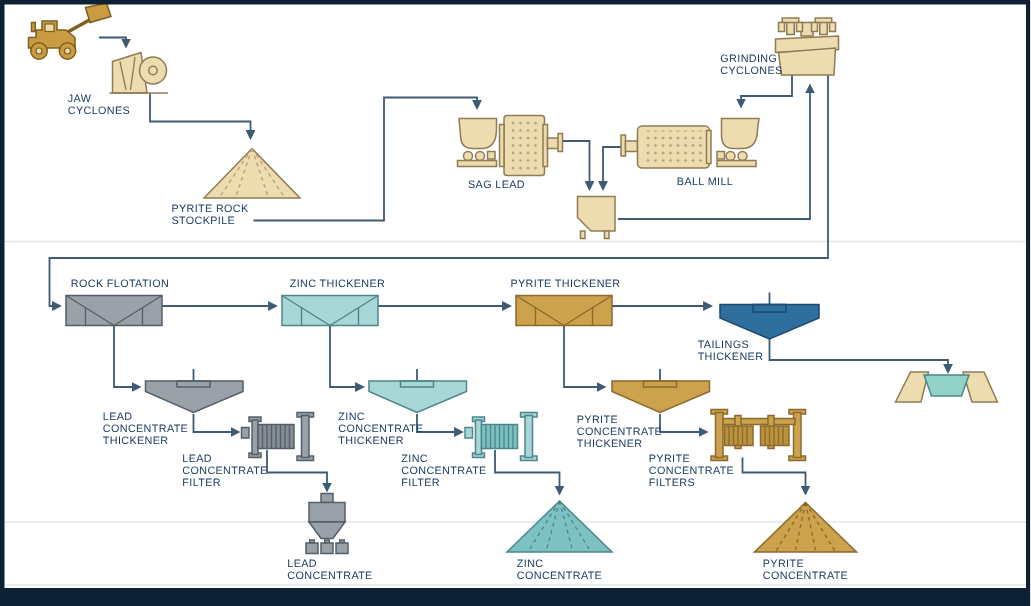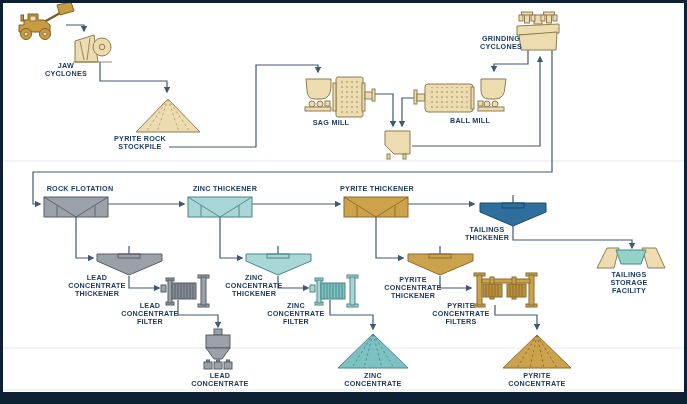--- a/index.html
+++ b/index.html
@@ -7,22 +7,22 @@
     position:relative;width:687px;height:404px;background:#ffffff;overflow:hidden;
     font-family:"Liberation Sans",sans-serif;
   }
   .frame{
     position:absolute;inset:0;box-sizing:border-box;pointer-events:none;z-index:5;
     border:3px solid var(--frame);border-bottom:12px solid var(--frame);
   }
   svg.canvas{position:absolute;left:0;top:0;z-index:1;}
   .lbl{
     position:absolute;z-index:3;transform:translateX(-50%);
-    font-size:7.2px;line-height:7.9px;font-weight:bold;letter-spacing:.25px;
-    color:var(--label);text-align:center;white-space:pre-line;
+    font-size:7.2px;line-height:7.9px;font-weight:normal;letter-spacing:.25px;
+    color:var(--label);white-space:pre-line;
   }
   
   .ln{fill:none;stroke:var(--line);stroke-width:1.2;}
   .faint{stroke:var(--divider);stroke-width:1;}
   .tan{fill:var(--tan-fill);stroke:var(--tan-stroke);stroke-width:1;}
   .tanline{fill:none;stroke:var(--tan-stroke);stroke-width:.9;}
   .tandash{fill:none;stroke:var(--tan-dot);stroke-width:.9;stroke-dasharray:2.5 2.5;}
   .gray{fill:var(--gray-fill);stroke:var(--gray-stroke);stroke-width:1;}
   .grayline{fill:none;stroke:var(--gray-stroke);stroke-width:.9;}
   .graydark{fill:var(--gray-dark);stroke:var(--gray-stroke);stroke-width:1;}
@@ -261,31 +261,29 @@
     <g>
       <polygon class="gold" points="503,368 537,335 571,368"></polygon>
       <path class="golddash" d="M537,335 L517,368 M537,335 L530,368 M537,335 L544,368 M537,335 L557,368"></path>
     </g>
   </svg>
 
   <div class="lbl" style="left:66px;top:62px">JAW
 CYCLONES</div>
   <div class="lbl" style="left:140px;top:135px">PYRITE ROCK
 STOCKPILE</div>
-  <div class="lbl" style="left:331px;top:119px">SAG MILL</div>
+  <div class="lbl" style="left:331px;top:119px">SAG LEAD</div>
   <div class="lbl" style="left:470px;top:117px">BALL MILL</div>
   <div class="lbl" style="left:501px;top:35px">GRINDING
 CYCLONES</div>
   <div class="lbl" style="left:80px;top:185px">ROCK FLOTATION</div>
   <div class="lbl" style="left:225px;top:185px">ZINC THICKENER</div>
   <div class="lbl" style="left:377px;top:185px">PYRITE THICKENER</div>
   <div class="lbl" style="left:487px;top:226px">TAILINGS
 THICKENER</div>
-  <div class="lbl" style="left:629px;top:271px">TAILINGS STORAGE
-FACILITY</div>
   <div class="lbl" style="left:97px;top:274px">LEAD
 CONCENTRATE
 THICKENER</div>
   <div class="lbl" style="left:254px;top:274px">ZINC
 CONCENTRATE
 THICKENER</div>
   <div class="lbl" style="left:413px;top:276px">PYRITE
 CONCENTRATE
 THICKENER</div>
   <div class="lbl" style="left:150px;top:302px">LEAD

